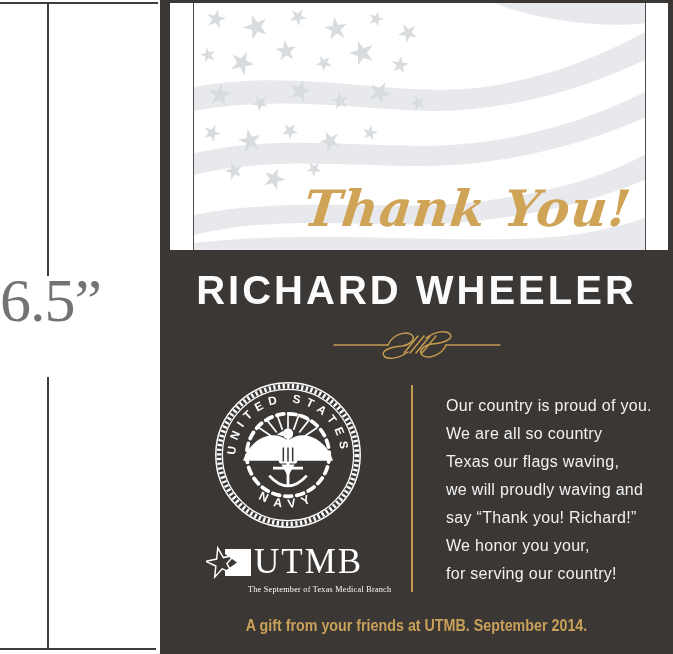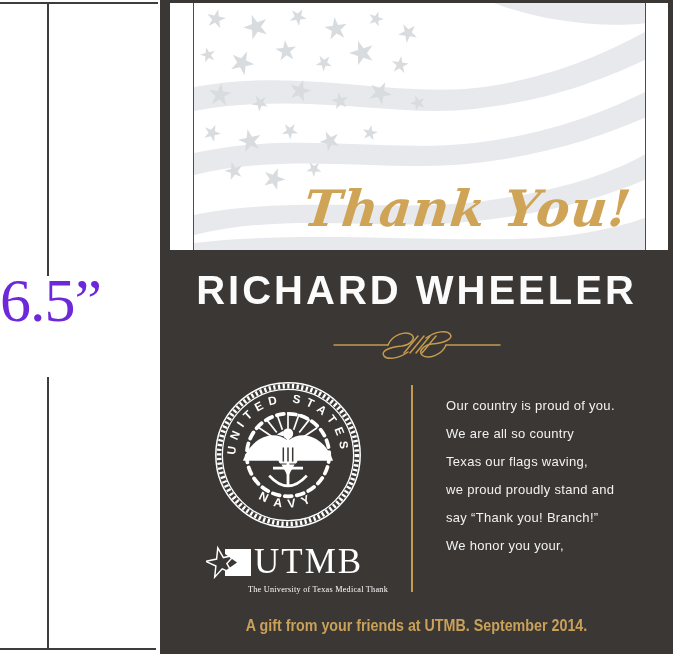--- a/index.html
+++ b/index.html
@@ -7,21 +7,21 @@
           font-family:"Liberation Sans", sans-serif;}
 
   
   .dim{position:absolute;background:#3e3c3c;}
   .dim-top{left:0;top:2px;width:158px;height:2px;}
   .dim-bottom{left:0;top:648px;width:156px;height:2px;}
   .dim-vert-a{left:47px;top:2px;width:2px;height:274px;}
   .dim-vert-b{left:47px;top:377px;width:2px;height:273px;}
   .dim-label{position:absolute;left:0;top:268px;width:130px;
              font-family:"Liberation Serif", serif;font-size:62px;line-height:1.05;
-             color:#6d28d9;letter-spacing:-1px;}
+             color:#737373;letter-spacing:-1px;}
 
   
   .card{position:absolute;left:160px;top:0;width:513px;height:654px;background:#3a3735;}
 
   
   .flag-wrap{position:absolute;left:10px;top:0;width:498px;height:250px;background:#3a3735;
              display:flex;box-sizing:border-box;border-top:3px solid #3a3735;}
   .flag-strip{background:#ffffff;height:100%;}
   .strip-l{width:23px;border-right:1px solid #4e4c4a;}
   .strip-r{width:22px;border-left:1px solid #4e4c4a;}
@@ -34,21 +34,21 @@
 
   
   .recipient{position:absolute;left:0;top:268px;width:100%;text-align:center;
              color:#fbfbfb;font-size:40px;font-weight:700;letter-spacing:3px;
              white-space:nowrap;}
   .flourish{position:absolute;left:0;top:324px;width:100%;text-align:center;}
 
   .seal{position:absolute;left:53px;top:380px;}
   .divider{position:absolute;left:251px;top:385px;width:2px;height:207px;background:#c49a4e;}
 
-  .poem{position:absolute;left:286px;top:392px;color:#f2f2f2;font-size:13px;
+  .poem{position:absolute;left:286px;top:392px;color:#f2f2f2;font-size:16px;
         line-height:28px;letter-spacing:0.3px;white-space:nowrap;}
 
   .utmb{position:absolute;left:46px;top:544px;color:#ffffff;}
   .utmb-row{display:flex;align-items:flex-start;}
   .utmb-acronym{font-family:"Liberation Serif", serif;font-size:35px;line-height:36px;
                 letter-spacing:2px;margin-left:2px;}
   .utmb-tagline{font-family:"Liberation Serif", serif;font-size:8.2px;letter-spacing:0.25px;
                 margin:1px 0 0 42px;white-space:nowrap;}
 
   .footer{position:absolute;left:0;top:616px;width:100%;text-align:center;
@@ -187,33 +187,34 @@
         <textPath href="#sealBottom" startOffset="50%" text-anchor="middle">NAVY</textPath>
       </text>
     </svg>
 
     <div class="divider"></div>
 
     <div class="poem">
       <div>Our country is proud of you.</div>
       <div>We are all so country</div>
       <div>Texas our flags waving,</div>
-      <div>we proud proudly stand and</div>
-      <div>say “Thank you! Branch!”</div>
+      <div>we will proudly waving and</div>
+      <div>say “Thank you! Richard!”</div>
       <div>We honor you your,</div>
+      <div>for serving our country!</div>
     </div>
 
     <div class="utmb">
       <div class="utmb-row">
         <svg width="46" height="40" viewBox="0 0 46 40">
           <rect x="19" y="5" width="26" height="27" fill="#ffffff"></rect>
           <polygon points="19,10 31,18.5 19,27" fill="#3a3735"></polygon>
           <use href="#star5" transform="translate(15,19) scale(1.55) rotate(-12)" fill="none" stroke="#ffffff" stroke-width="0.95"></use>
         </svg>
         <div class="utmb-acronym">UTMB</div>
       </div>
-      <div class="utmb-tagline">The University of Texas Medical Thank</div>
+      <div class="utmb-tagline">The September of Texas Medical Branch</div>
     </div>
 
     <div class="footer">A gift from your friends at UTMB. September 2014.</div>
 
   </div>
 </div>
 
 </body></html>

